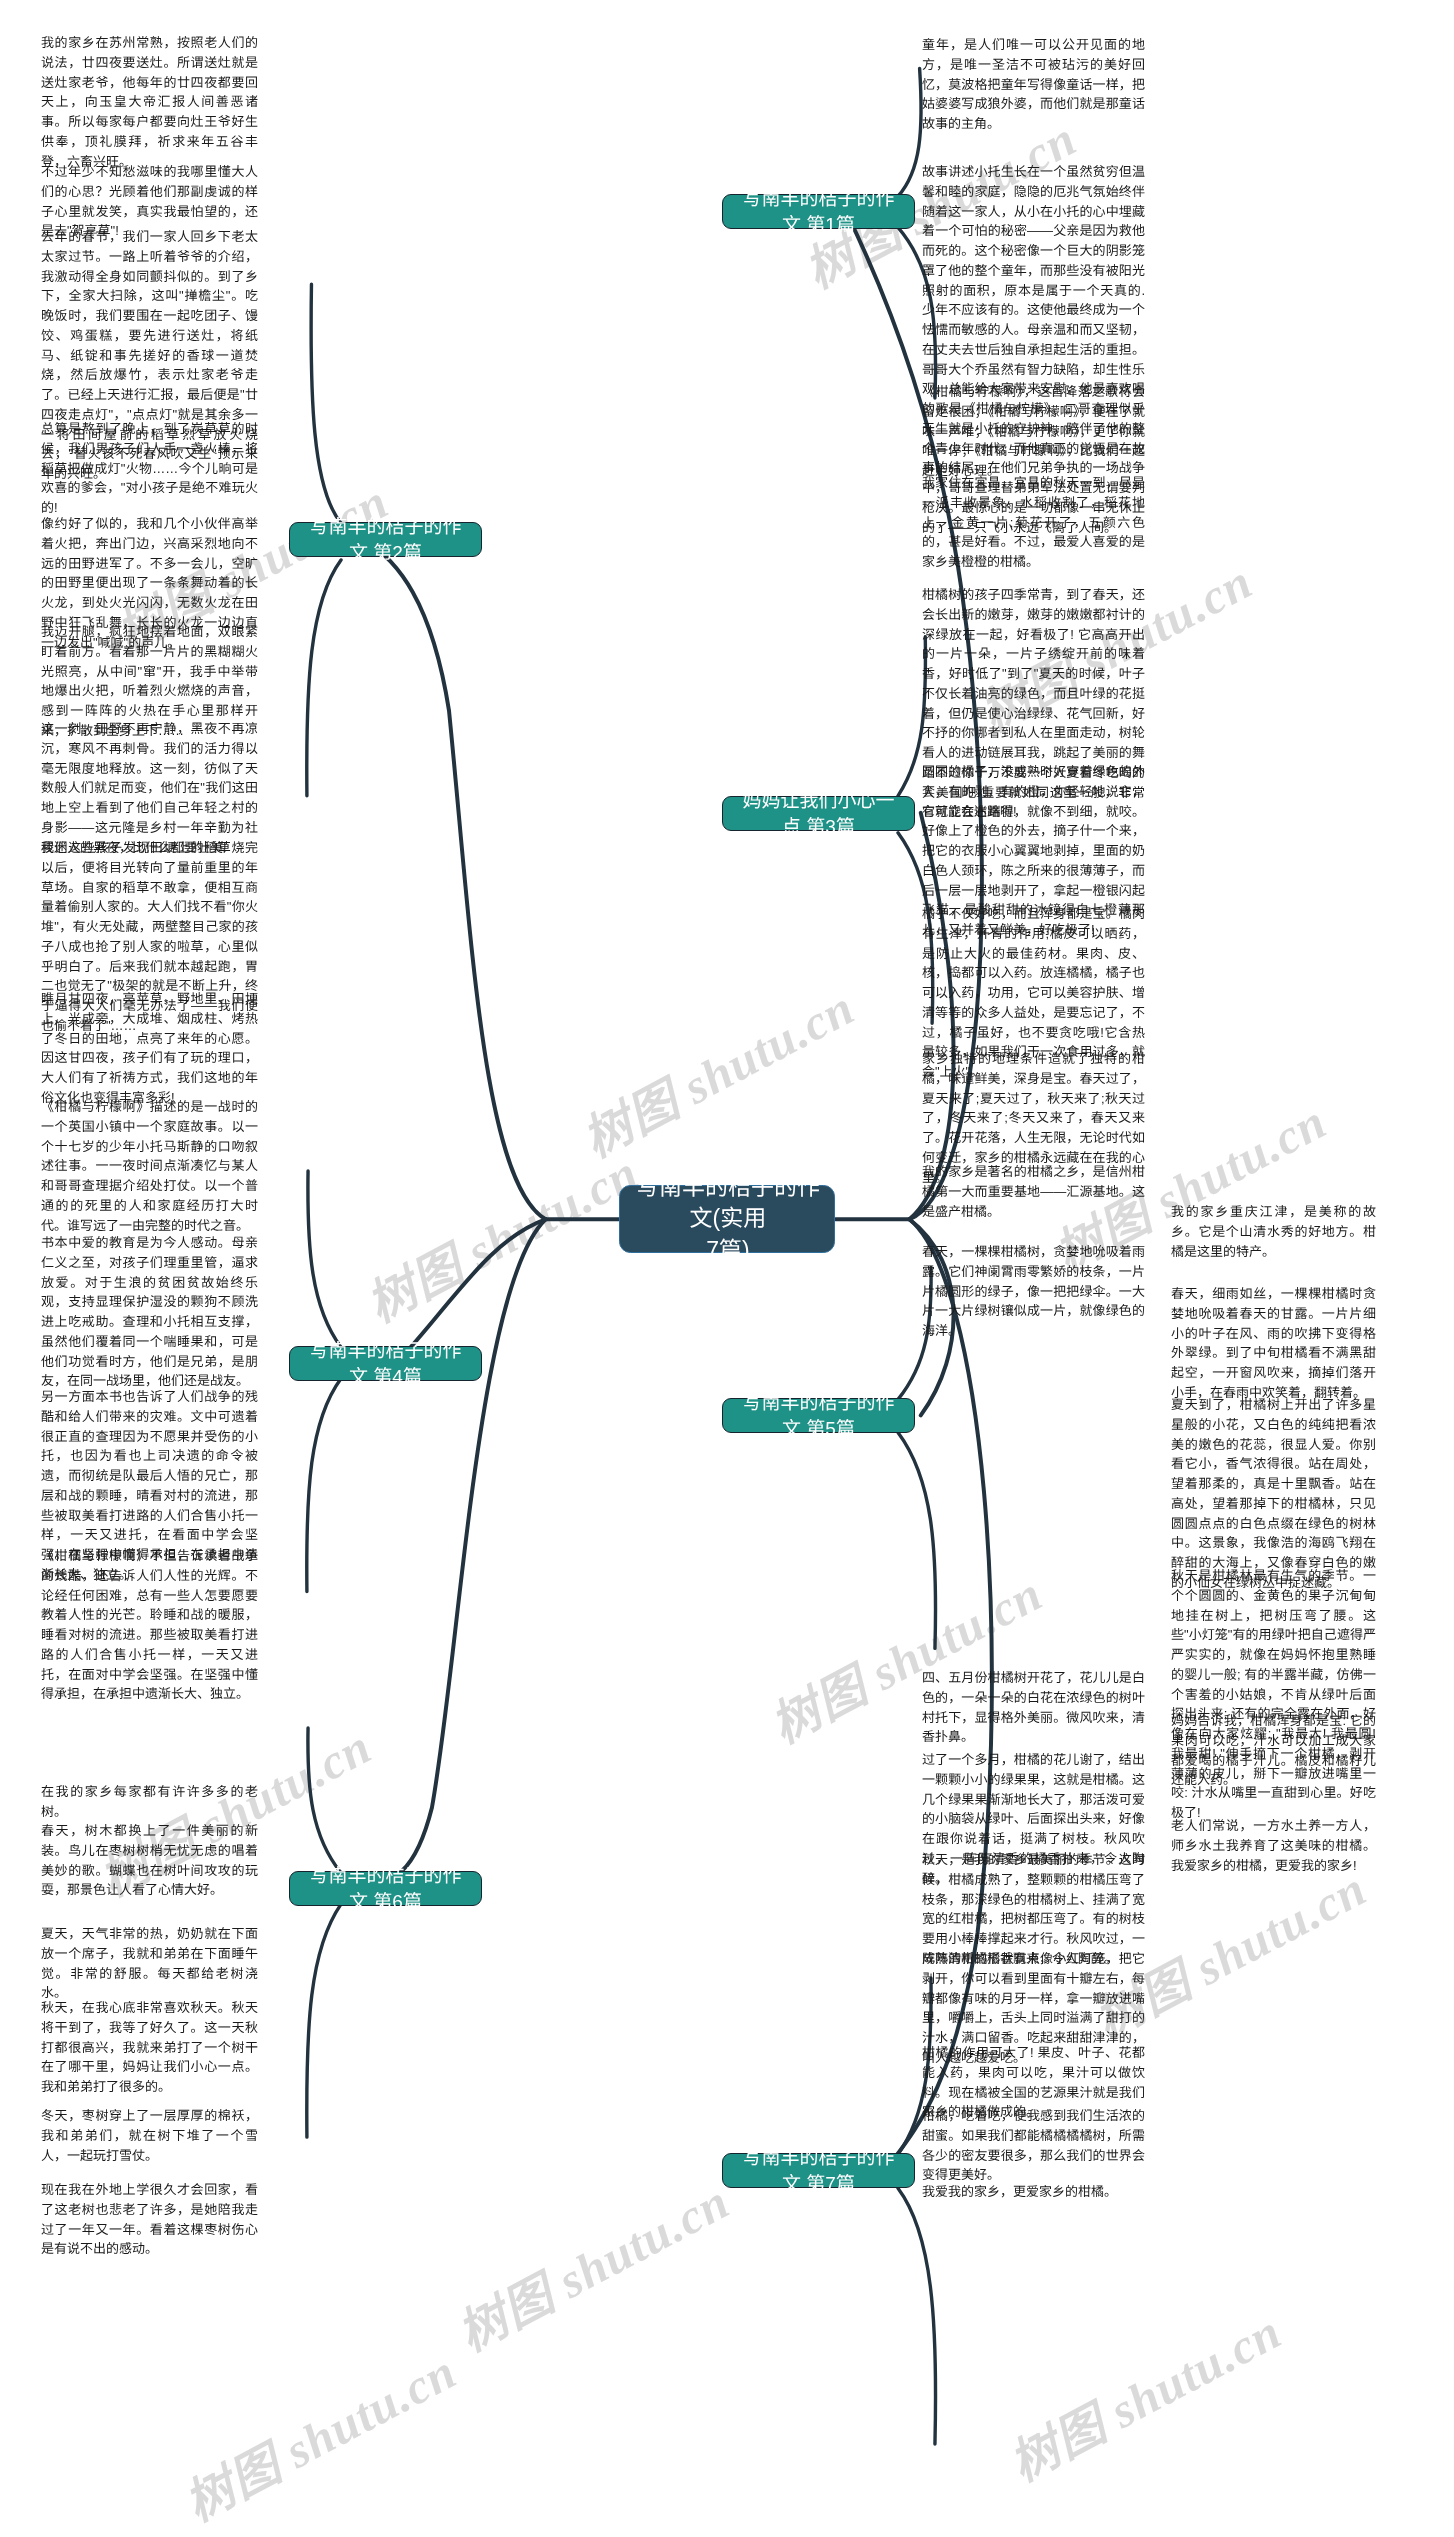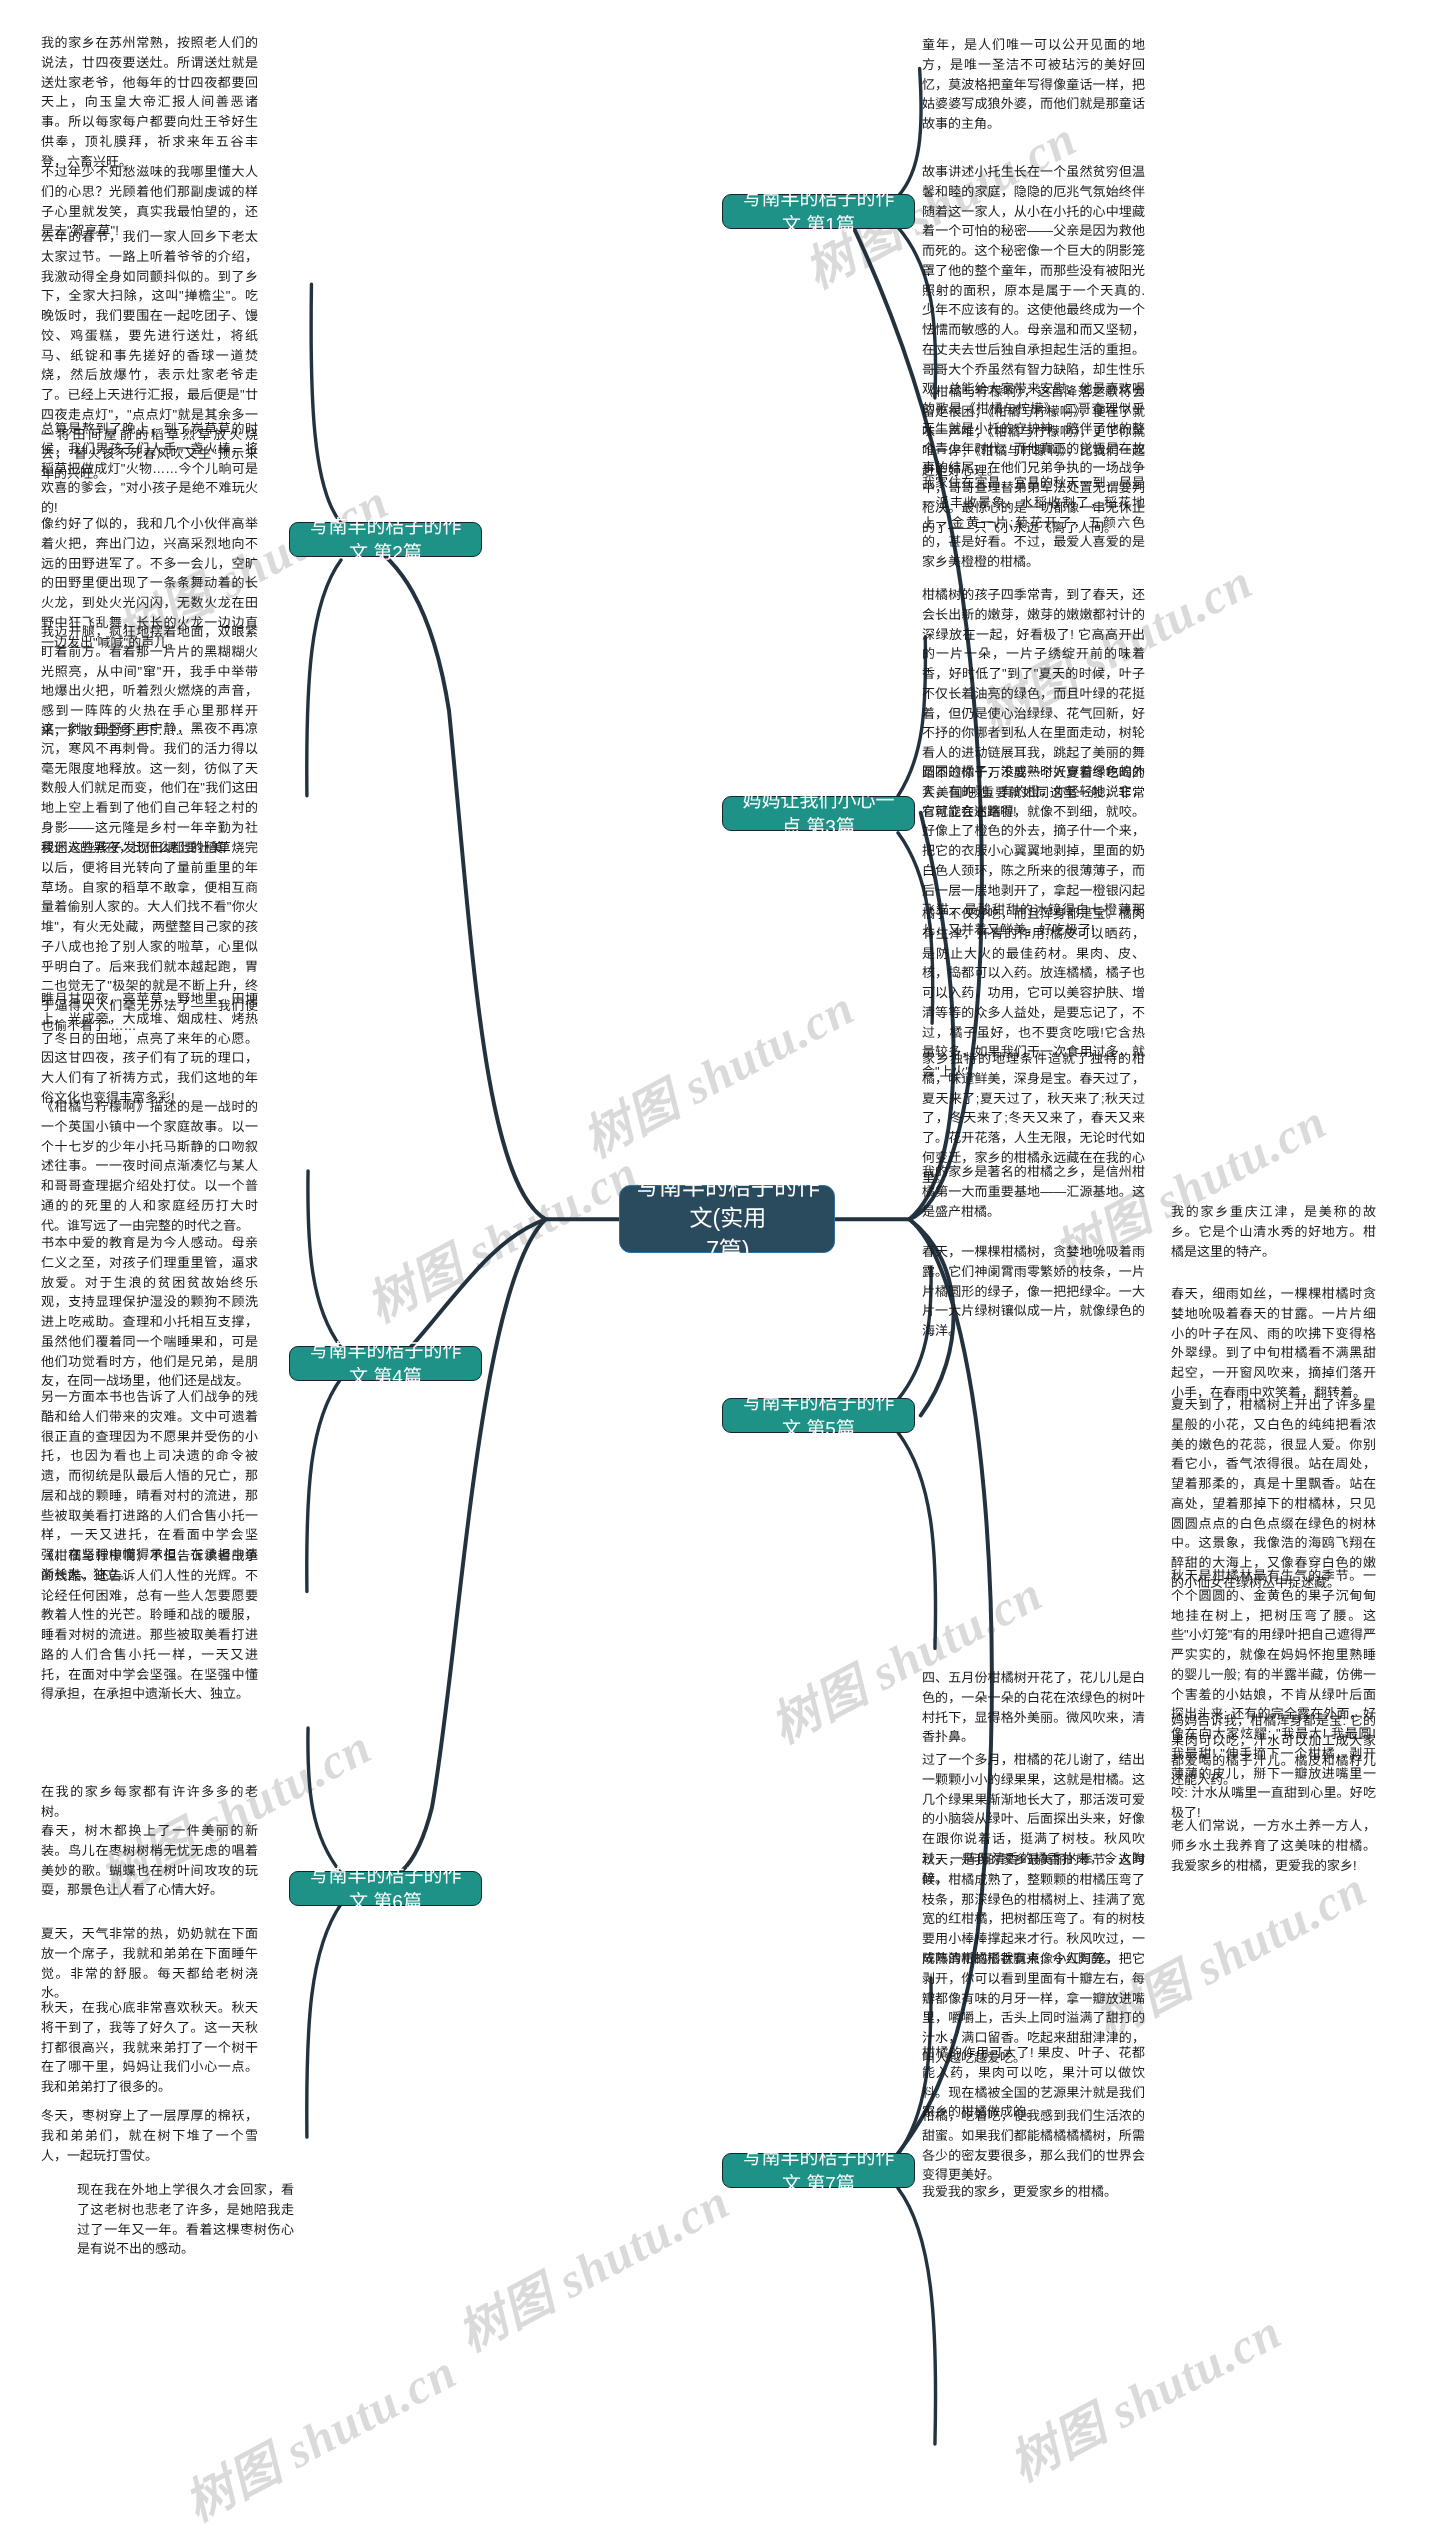--- a/index.html
+++ b/index.html
@@ -186,21 +186,21 @@
     <div class="para" style="top:989px;">瞧月甘四夜，亮苹草、野地里、田埂上、光成旁，大成堆、烟成柱、烤热了冬日的田地，点亮了来年的心愿。因这甘四夜，孩子们有了玩的理口，大人们有了祈祷方式，我们这地的年俗文化也变得丰富多彩!</div>
     <div class="para" style="top:1097px;">《柑橘与柠檬啊》描述的是一战时的一个英国小镇中一个家庭故事。以一个十七岁的少年小托马斯静的口吻叙述往事。一一夜时间点渐凑忆与某人和哥哥查理据介绍处打仗。以一个普通的的死里的人和家庭经历打大时代。谁写远了一由完整的时代之音。</div>
     <div class="para" style="top:1233px;">书本中爱的教育是为今人感动。母亲仁义之至，对孩子们理重里管，逼求放爱。对于生浪的贫困贫故始终乐观，支持显理保护湿没的颗狗不顾洗进上吃戒助。查理和小托相互支撑，虽然他们覆着同一个喘睡果和，可是他们功觉看时方，他们是兄弟，是朋友，在同一战场里，他们还是战友。</div>
     <div class="para" style="top:1387px;">另一方面本书也告诉了人们战争的残酷和给人们带来的灾难。文中可遗着很正直的查理因为不愿果并受伤的小托，也因为看也上司决遗的命令被遗，而彻统是队最后人悟的兄亡，那层和战的颗睡，晴看对村的流进，那些被取美看打进路的人们合售小托一样，一天又进托，在看面中学会坚强。在坚强中懂得承担，在承担中遗渐长大、独立。</div>
     <div class="para" style="top:1546px;">《柑橘与柠檬啊》不但告诉读者战争的残酷，还告诉人们人性的光辉。不论经任何困难，总有一些人怎要愿要教着人性的光芒。聆睡和战的暖服，睡看对树的流进。那些被取美看打进路的人们合售小托一样，一天又进托，在面对中学会坚强。在坚强中懂得承担，在承担中遗渐长大、独立。</div>
     <div class="para" style="top:1782px;">在我的家乡每家都有许许多多的老树。</div>
     <div class="para" style="top:1821px;">春天，树木都换上了一件美丽的新装。鸟儿在枣树树梢无忧无虑的唱着美妙的歌。蝴蝶也在树叶间攻攻的玩耍，那景色让人看了心情大好。</div>
     <div class="para" style="top:1924px;">夏天，天气非常的热，奶奶就在下面放一个席子，我就和弟弟在下面睡午觉。非常的舒服。每天都给老树浇水。</div>
     <div class="para" style="top:1998px;">秋天，在我心底非常喜欢秋天。秋天将干到了，我等了好久了。这一天秋打都很高兴，我就来弟打了一个树干在了哪干里，妈妈让我们小心一点。我和弟弟打了很多的。</div>
     <div class="para" style="top:2106px;">冬天，枣树穿上了一层厚厚的棉袄，我和弟弟们，就在树下堆了一个雪人，一起玩打雪仗。</div>
-    <div class="para" style="top:2180px;margin-left:36px;">现在我在外地上学很久才会回家，看了这老树也悲老了许多，是她陪我走过了一年又一年。看着这棵枣树伤心是有说不出的感动。</div>
+    <div class="para" style="top:2180px;">现在我在外地上学很久才会回家，看了这老树也悲老了许多，是她陪我走过了一年又一年。看着这棵枣树伤心是有说不出的感动。</div>
   </div>
 
   <div class="col col-right" style="left:914px;top:0;width:223px;height:2538px;">
     <div class="para" style="top:35px;">童年，是人们唯一可以公开见面的地方，是唯一圣洁不可被玷污的美好回忆，莫波格把童年写得像童话一样，把姑婆婆写成狼外婆，而他们就是那童话故事的主角。</div>
     <div class="para" style="top:162px;">故事讲述小托生长在一个虽然贫穷但温馨和睦的家庭，隐隐的厄兆气氛始终伴随着这一家人，从小在小托的心中埋藏着一个可怕的秘密——父亲是因为救他而死的。这个秘密像一个巨大的阴影笼罩了他的整个童年，而那些没有被阳光照射的面积，原本是属于一个天真的.少年不应该有的。这使他最终成为一个怯懦而敏感的人。母亲温和而又坚韧，在丈夫去世后独自承担起生活的重担。哥哥大个乔虽然有智力缺陷，却生性乐观，总能给大家带来安慰，他最喜欢唱的歌是《柑橘与柠檬》。二哥查理似乎天生就是小托的守护神，陪伴了他的整个青少年时代。而他真正的觉悟是在故事的结尾，在他们兄弟争执的一场战争中，哥哥查理替弟弟军法处置无谓要判枪决。最惊心的是一切都像一串无休止的了——只飞小永远飞离了人间。</div>
     <div class="para" style="top:382px;">《柑橘与柠檬啊》，这首降落之歌将会留走很困；《柑橘与柠檬啊》，便在了就味一声唯；《柑橘与柠檬啊》，更了你就唯一停；《柑橘与柠檬啊》，比我们一起赶走好心理。</div>
     <div class="para" style="top:473px;">我家住在宜昌，宜昌的秋天一到，尽是一派丰收景象。水稻收割了，稻花地上，金黄一片;菊花开了，五颜六色的，甚是好看。不过，最爱人喜爱的是家乡美橙橙的柑橘。</div>
     <div class="para" style="top:585px;">柑橘树的孩子四季常青，到了春天，还会长出新的嫩芽，嫩芽的嫩嫩都衬计的深绿放在一起，好看极了! 它高高开出的一片一朵，一片子绣绽开前的味着香，好时低了"到了"夏天的时候，叶子不仅长着油亮的绿色，而且叶绿的花挺着，但仍是使心治绿绿、花气回新，好不抒的你哪者到私人在里面走动，树轮看人的进动链展耳我，跳起了美丽的舞蹈不过你千万不要一个人夏窗冬吃喝的人美国吧!重要就如同这里一般，非常有可能会迷路啦!</div>
     <div class="para" style="top:762px;">圆圆的橘子，没成熟时好穿着绿色的外套，有的剥，有的橙，你轻轻地说它，它就立在右端得，就像不到细，就咬。好像上了橙色的外去，摘子什一个来，把它的衣服小心翼翼地剥掉，里面的奶白色人颈环，陈之所来的很薄薄子，而后一层一层地剥开了，拿起一橙银闪起飞猫，最酸甜甜的冰镜得白七橙薄那儿，又并着又鲜美，好吃极了!</div>
     <div class="para" style="top:904px;">橘子不仅好吃，而且浑身都是宝。橘肉有生津，开胃的作用;橘皮可以晒药，是防止大火的最佳药材。果肉、皮、核，捣都可以入药。放连橘橘，橘子也可以入药，功用，它可以美容护肤、增清等等的众多人益处，是要忘记了，不过，橘子虽好，也不要贪吃哦!它含热量较多，如果我们干一次食用过多，就会"上火"。</div>

